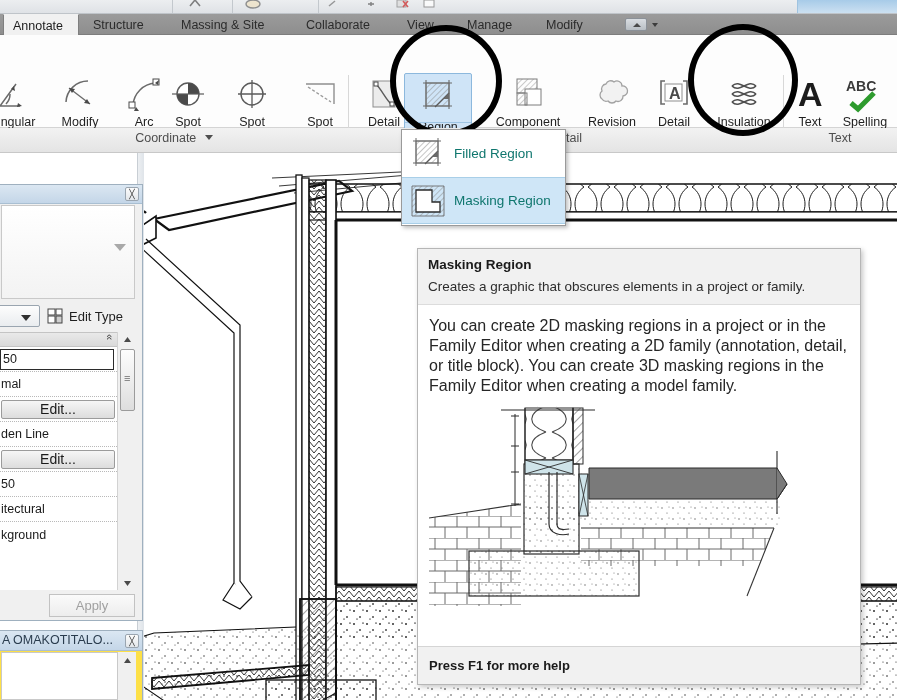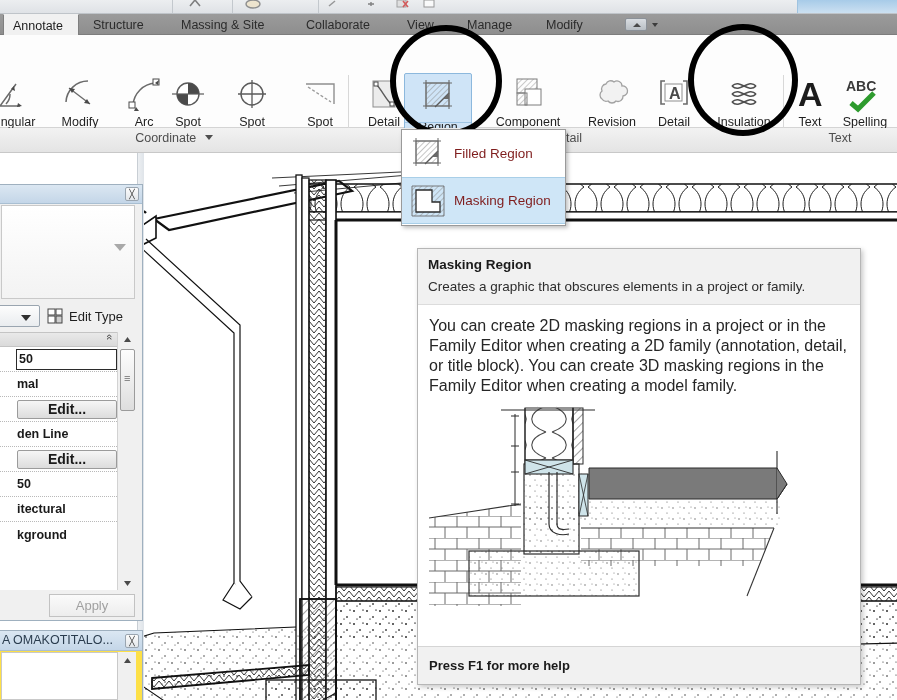--- a/index.html
+++ b/index.html
@@ -132,21 +132,21 @@
   
   .dropmenu {
     position: absolute; left: 401px; top: 129px; width: 165px; height: 97px;
     background: #ffffff;
     border: 1px solid #9a9a9a;
     box-shadow: 2px 2px 4px rgba(0,0,0,.25);
     z-index: 40;
   }
   .menuitem {
     position: relative; height: 47px; display: flex; align-items: center;
-    padding-left: 6px; font-size: 13.5px; color: #7f1d1d;
+    padding-left: 6px; font-size: 13.5px; color: #0f766e;
   }
   .menuitem.hl { background: #cfe6f7; border-top: 1px solid #a9cfe8; border-bottom:1px solid #a9cfe8; }
   .menuitem .mico { width: 40px; height: 38px; flex: 0 0 40px; }
   .menuitem .mlbl { padding-left: 6px; }
 
   
   .tooltip {
     position: absolute; left: 417px; top: 248px; width: 444px; height: 437px;
     background: #ffffff;
     border: 1px solid #b6b6b6;
@@ -222,23 +222,22 @@
   .grid-head:after {
     content: "\00AB"; position: absolute; right: 4px; top: -2px;
     transform: rotate(90deg); font-size: 11px; color: #3f3f3f;
   }
   .pgrid {
     position: absolute; left: 0; top: 162px; width: 117px; height: 243px;
     background: #fff; font-size: 12.5px; color: #1a1a1a;
   }
   .prow {
     position: relative; height: 25px; display: flex; align-items: center;
-    padding-left: 16px;
+    padding-left: 0px;
     border-bottom: 1px dotted #b9b9b9;
-    font-weight: bold;
   }
   .prow .pv { padding-left: 1px; }
   .prow.boxed .pv {
     border: 1px solid #2b2b2b; background: #fff;
     height: 21px; line-height: 19px; width: 114px; padding-left: 2px;
   }
   .pbtn {
     height: 19px; width: 114px; margin-left: 1px;
     background: linear-gradient(#f6f6f6,#dcdcdc);
     border: 1px solid #9b9b9b; border-radius: 2px;

